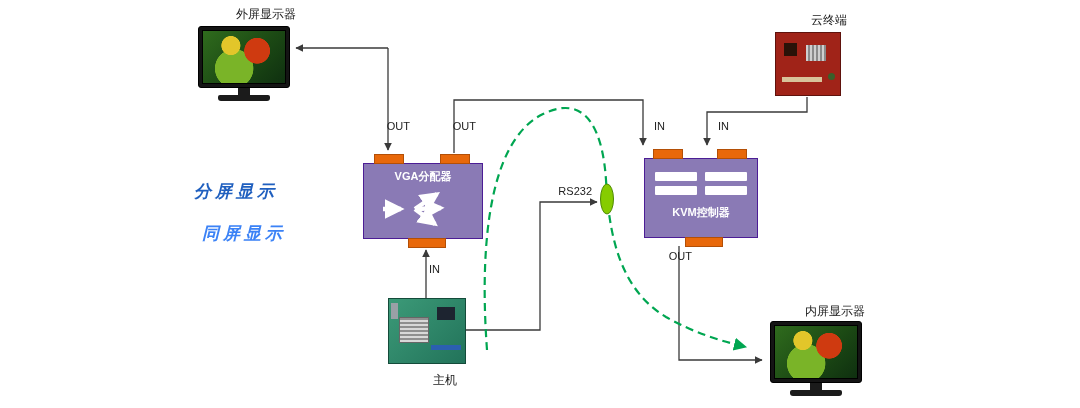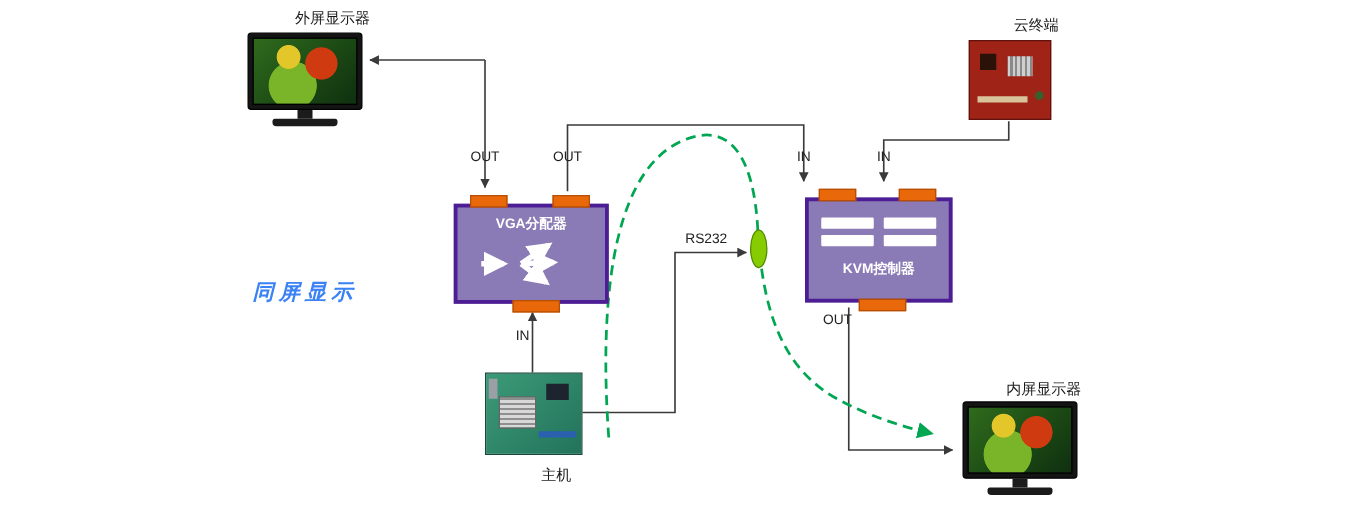--- a/index.html
+++ b/index.html
@@ -1,37 +1,37 @@
 <!DOCTYPE html>
 <html><head>
 <meta charset="utf-8">
 <style>
   html,body{margin:0;padding:0;background:#fff;font-family:"Liberation Sans",sans-serif;}
   #canvas{position:relative;width:1080px;height:408px;background:#fff;overflow:hidden;}
   .abs{position:absolute;}
   .node-label{position:absolute;font-size:12px;color:#1a1a1a;text-align:right;white-space:nowrap;}
-  .port-label{position:absolute;font-size:11px;color:#222;text-align:center;width:44px;white-space:nowrap;}
+  .port-label{position:absolute;font-size:11px;color:#222;text-align:right;width:44px;white-space:nowrap;}
   .legend{position:absolute;font-weight:bold;font-style:italic;font-size:17px;letter-spacing:4px;white-space:nowrap;}
   .legend.blue{color:#1f5fbf;}
   .legend.green{color:#3b82f6;}
 
   
   .monitor{position:absolute;width:92px;}
   .m-frame{background:#141414;border:1px solid #000;border-radius:3px;padding:3px;box-sizing:border-box;}
   .m-screen{height:52px;border:1px solid #000;
     background:
       radial-gradient(circle at 66% 38%, #cf3a10 0 20%, rgba(207,58,16,0) 21%),
       radial-gradient(circle at 34% 28%, #e2c62a 0 14%, rgba(226,198,42,0) 15%),
       radial-gradient(circle at 38% 72%, #7ab428 0 30%, rgba(122,180,40,0) 31%),
       linear-gradient(135deg,#2f6b1d 0%,#1c4a14 55%,#0f3010 100%);}
   .m-neck{width:12px;height:7px;background:#1b1b1b;margin:0 auto;}
   .m-base{width:52px;height:6px;background:#1b1b1b;margin:0 auto;border-radius:2px 2px 3px 3px;}
 
   
-  .devbox{position:absolute;background:#8a7ab5;border:3px solid #4c1d95;}
+  .devbox{position:absolute;background:#8a7ab5;border:1px solid #4c1d95;}
   .tab{position:absolute;height:10px;background:#e8680a;border:1px solid #b34f06;box-sizing:border-box;}
   .tab.top{top:-10px;}
   .tab.bottom{bottom:-10px;}
   .devbox .dev-label{position:absolute;left:0;right:0;text-align:center;color:#fff;font-size:11px;font-weight:bold;}
   .kvm-slot{position:absolute;height:9px;width:42px;background:#fff;border-radius:1px;}
 
   
   .pcb{position:absolute;box-sizing:border-box;}
   .pcb .part{position:absolute;}
 </style>
@@ -72,20 +72,21 @@
   </div>
 
   <div class="node-label" style="left:767px;top:12px;width:80px;">云终端</div>
   <div class="pcb" style="left:775px;top:32px;width:66px;height:64px;background:#a02318;border:1px solid #5f120c;">
     <div class="part" style="left:8px;top:10px;width:13px;height:13px;background:#2a1208;"></div>
     <div class="part" style="left:30px;top:12px;width:20px;height:16px;background:repeating-linear-gradient(90deg,#cfcfcf 0 2px,#8a8a8a 2px 4px);"></div>
     <div class="part" style="left:6px;top:44px;width:40px;height:5px;background:#d8c39a;"></div>
     <div class="part" style="left:52px;top:40px;width:7px;height:7px;border-radius:50%;background:#3a5f2a;"></div>
   </div>
 
+  <div class="legend blue" style="left:194px;top:180px;">分屏显示</div>
   <div class="legend green" style="left:202px;top:222px;">同屏显示</div>
 
   <div class="devbox" style="left:363px;top:163px;width:118px;height:74px;">
     <div class="tab top" style="left:10px;width:30px;"></div>
     <div class="tab top" style="left:76px;width:30px;"></div>
     <div class="tab bottom" style="left:44px;width:38px;"></div>
     <div class="dev-label" style="top:5px;">VGA分配器</div>
     <svg width="92" height="46" viewBox="0 0 92 46" style="position:absolute;left:13px;top:22px;">
       <defs>
         <marker id="ahw" markerWidth="6" markerHeight="6" refX="3.6" refY="2.2" orient="auto">

